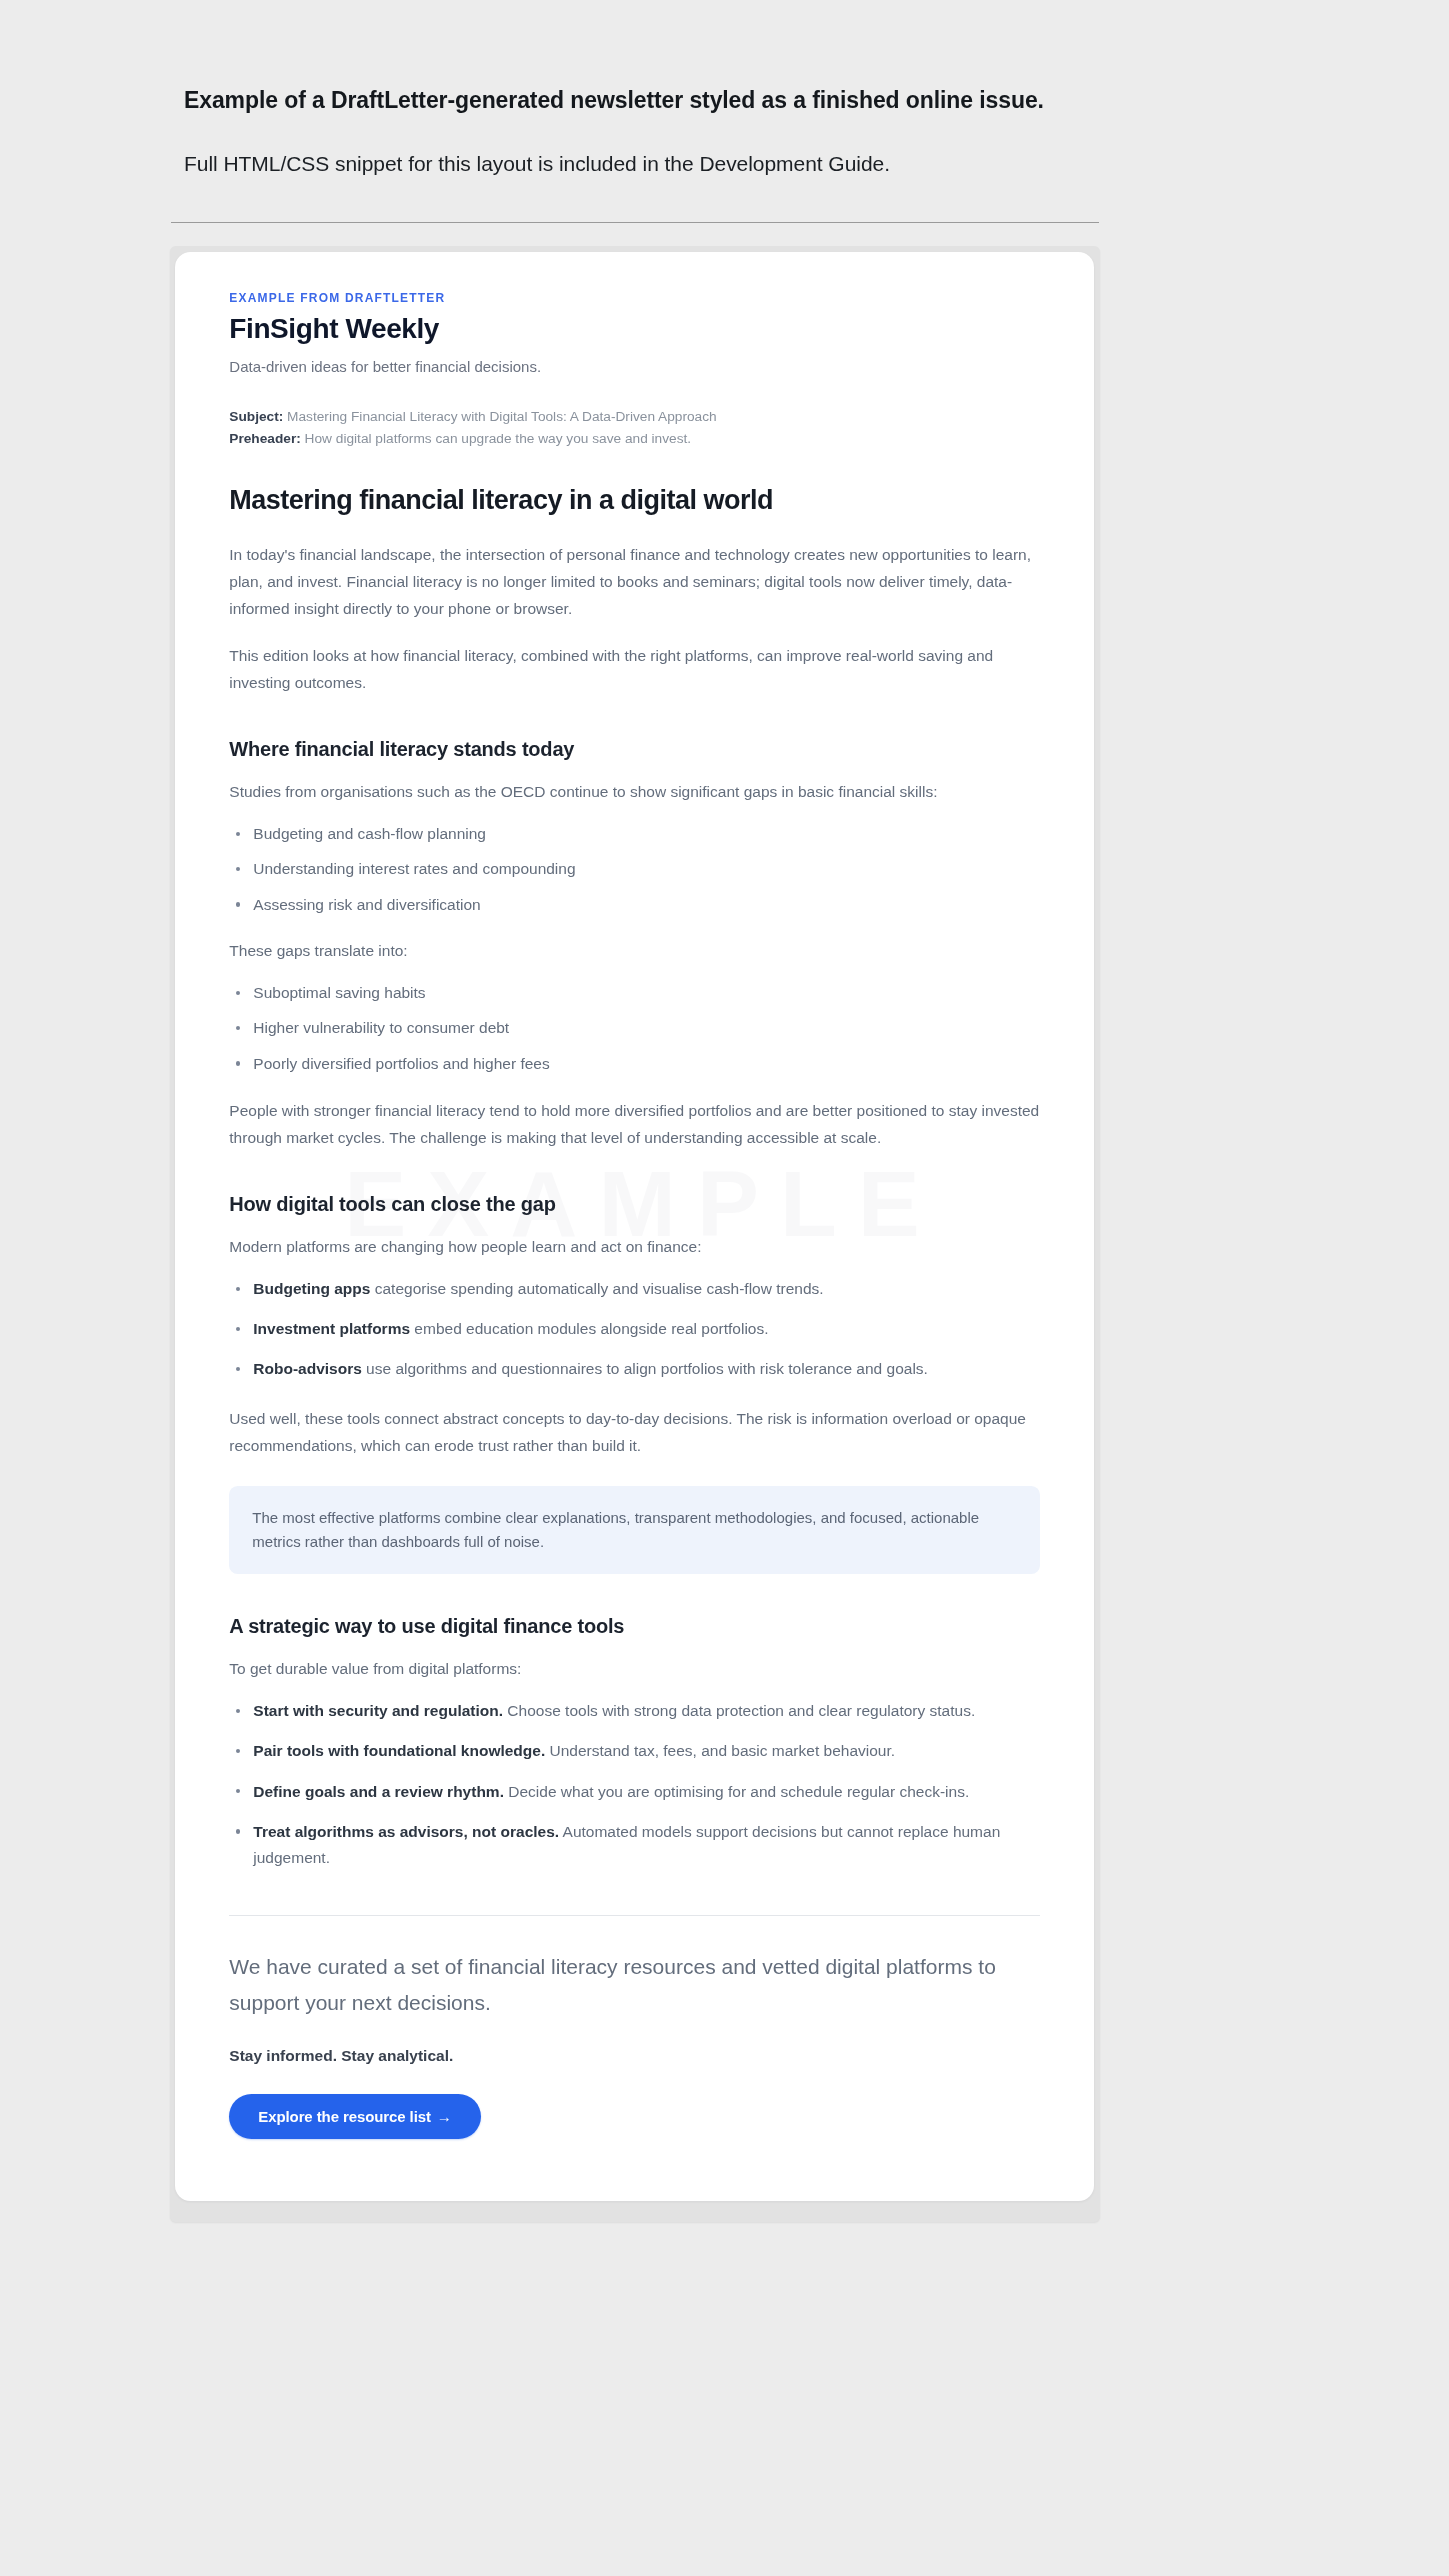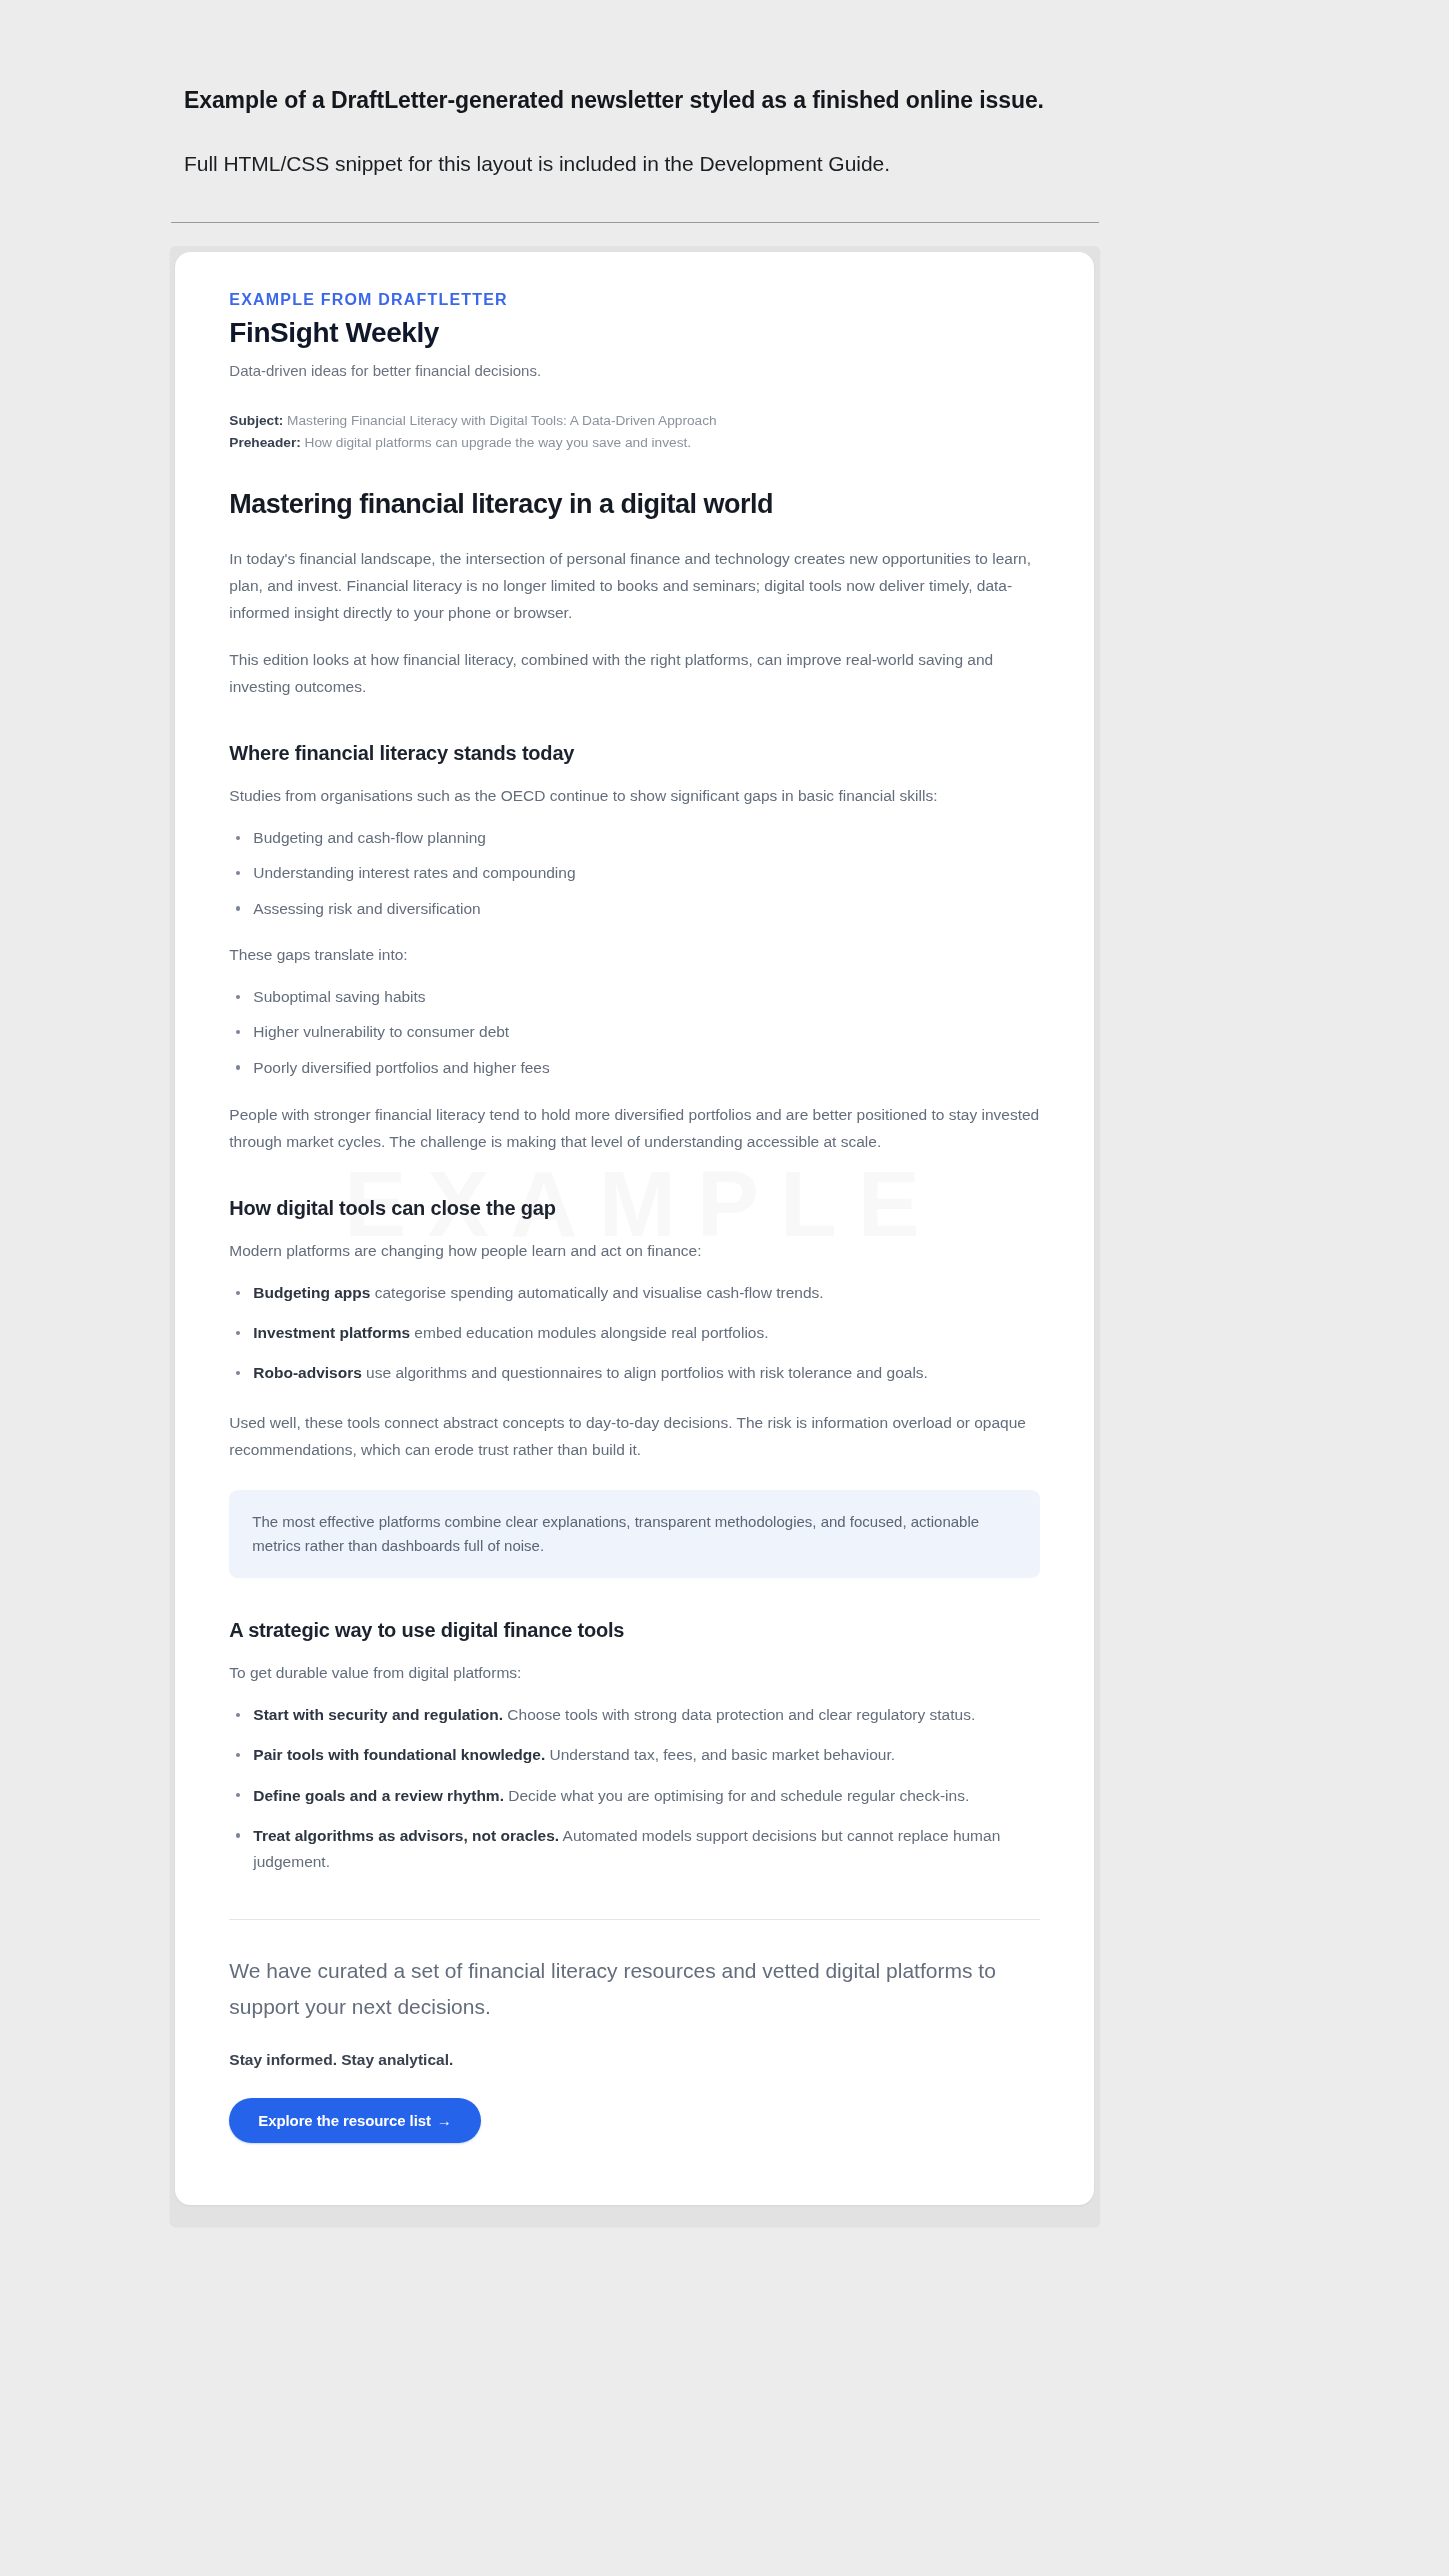--- a/index.html
+++ b/index.html
@@ -83,21 +83,21 @@
     color: rgba(120,130,150,0.055);
     pointer-events: none;
     user-select: none;
     white-space: nowrap;
   }
 
   .card-inner { position: relative; z-index: 2; }
 
   
   .eyebrow {
-    font-size: 16px;
+    font-size: 12px;
     font-weight: bold;
     letter-spacing: 1.2px;
     color: #3b68e8;
     text-transform: uppercase;
     margin-bottom: 8.7px;
   }
 
   .brand {
     font-size: 28px;
     font-weight: bold;

